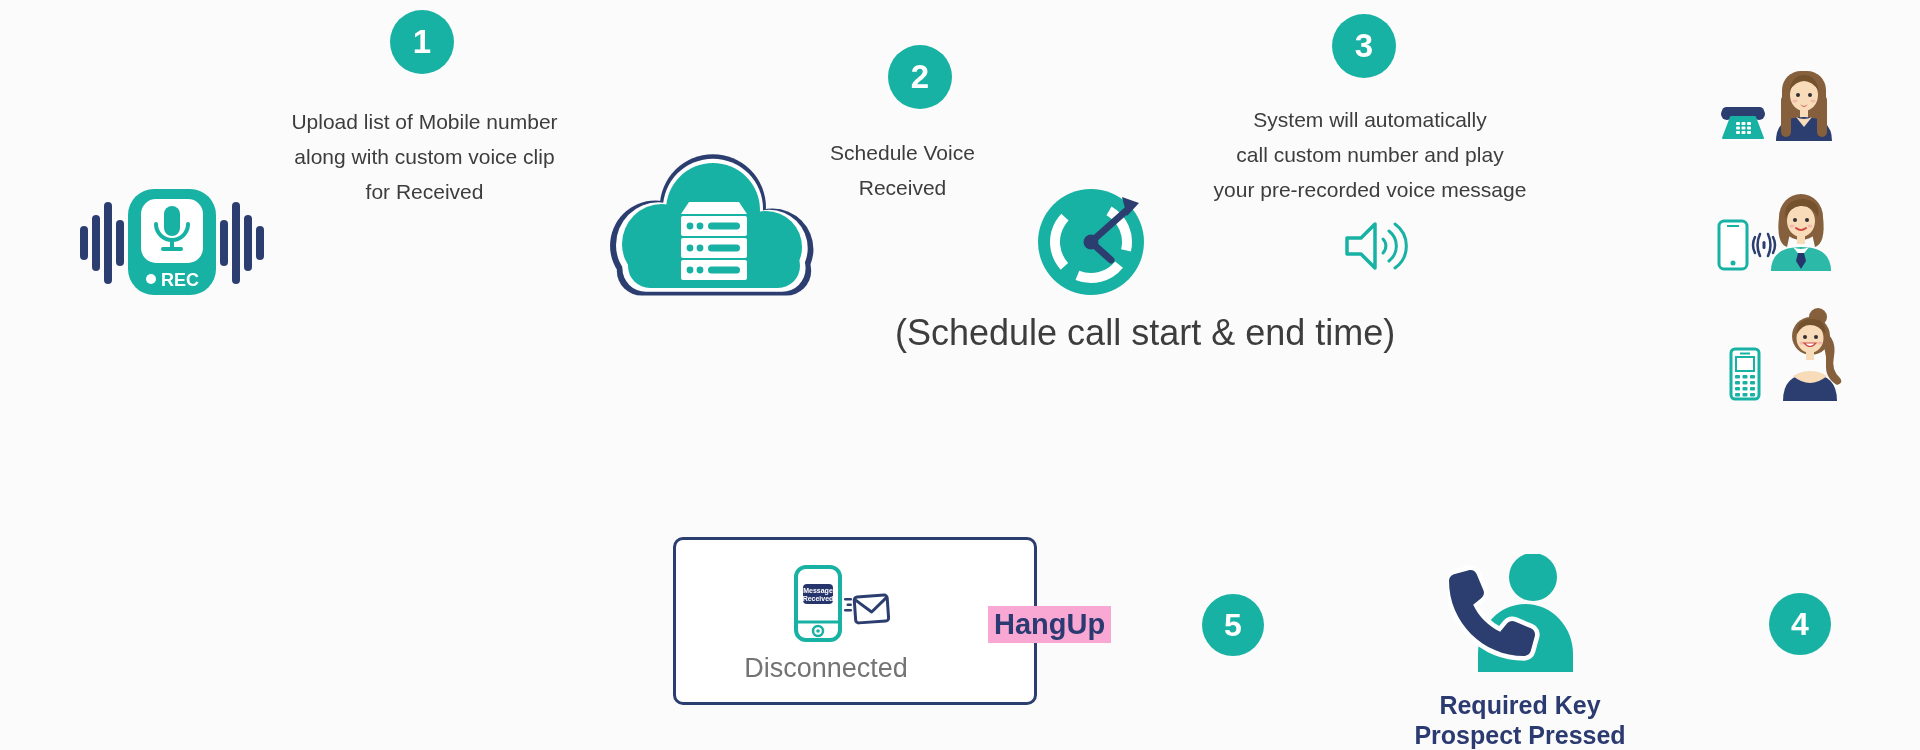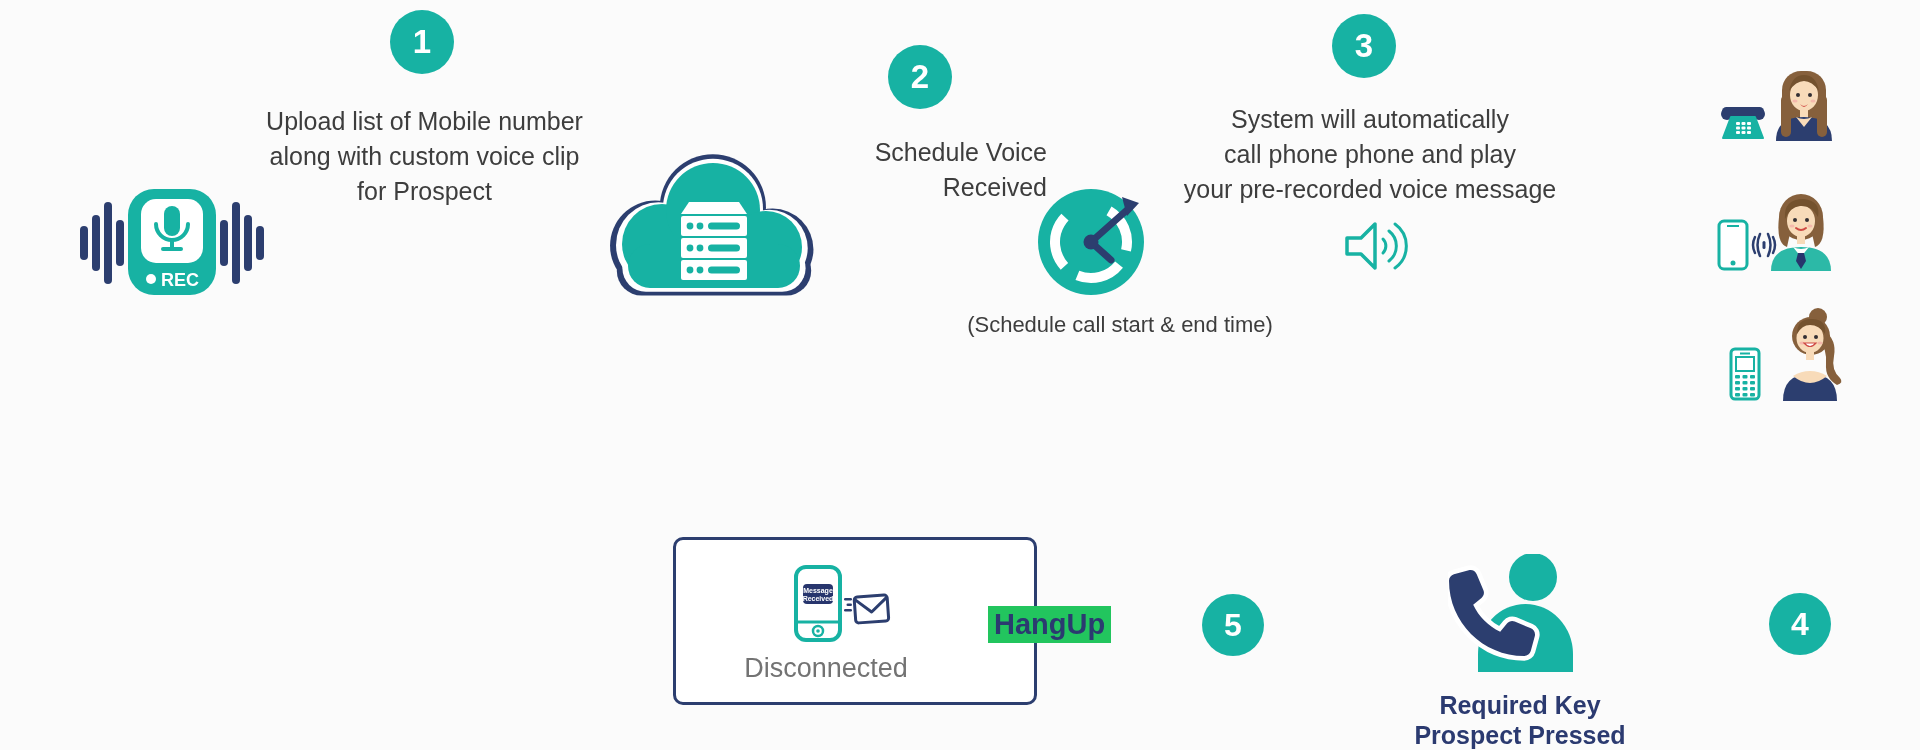--- a/index.html
+++ b/index.html
@@ -3,42 +3,42 @@
 <meta charset="utf-8">
 <style>
   html,body{margin:0;padding:0;background:#fbfbfb;}
   #canvas{position:relative;width:1920px;height:750px;background:#fbfbfb;overflow:hidden;
           font-family:"Liberation Sans",sans-serif;}
   .abs{position:absolute;}
   .badge{width:64px;height:64px;border-radius:50%;background:#17b2a3;color:#fff;
          display:flex;align-items:center;justify-content:center;
          font-size:33px;font-weight:bold;}
   .badge.sm{width:62px;height:62px;font-size:32px;}
-  .step-text{color:#3d3d3d;font-size:25px;line-height:35px;text-align:center;white-space:nowrap;}
-  .note-text{color:#3d3d3d;font-size:22px;text-align:center;white-space:nowrap;}
+  .step-text{color:#3d3d3d;font-size:21px;line-height:35px;text-align:center;white-space:nowrap;}
+  .note-text{color:#3d3d3d;font-size:36px;text-align:center;white-space:nowrap;}
   .navy-bold{color:#2b3a70;font-weight:bold;}
-  .hangup{font-size:29px;background:#22c55e;padding:2px 6px;z-index:3;}
+  .hangup{font-size:29px;background:#f9a8d4;padding:2px 6px;z-index:3;}
   .prospect-label{font-size:25px;line-height:30px;text-align:center;}
   .disc-box{left:673px;top:537px;width:358px;height:162px;background:#fff;
             border:3px solid #2c3e6f;border-radius:10px;z-index:1;}
   .disc-status{color:#737373;font-size:27px;text-align:center;}
   svg{display:block;}
 </style>
 </head>
 <body>
 
 <div id="canvas">
 
   <div class="abs badge" style="left:390px;top:10px;">
     <span>1</span>
   </div>
   <div class="abs step-text" style="left:202px;top:104px;width:445px;">
     <div>Upload list of Mobile number</div>
     <div>along with custom voice clip</div>
-    <div>for Prospect</div>
+    <div>for Received</div>
   </div>
 
   <svg class="abs" style="left:72px;top:181px;" width="196" height="124" viewBox="0 0 196 124">
     <g fill="#2c3e6f">
       <rect x="8" y="45" width="8" height="34" rx="4"></rect>
       <rect x="20" y="34" width="8" height="56" rx="4"></rect>
       <rect x="32" y="21" width="8" height="82" rx="4"></rect>
       <rect x="44" y="39" width="8" height="46" rx="4"></rect>
     </g>
     <rect x="56" y="8" width="88" height="106" rx="26" fill="#17b2a3"></rect>
@@ -55,21 +55,21 @@
       <rect x="148" y="39" width="8" height="46" rx="4"></rect>
       <rect x="160" y="21" width="8" height="82" rx="4"></rect>
       <rect x="172" y="34" width="8" height="56" rx="4"></rect>
       <rect x="184" y="45" width="8" height="34" rx="4"></rect>
     </g>
   </svg>
 
   <div class="abs badge" style="left:888px;top:45px;">
     <span>2</span>
   </div>
-  <div class="abs step-text" style="left:802px;top:135px;width:245px;text-align:right;">
+  <div class="abs step-text" style="left:780px;top:135px;width:245px;">
     <div>Schedule Voice</div>
     <div>Received</div>
   </div>
 
   <svg class="abs" style="left:596px;top:150px;" width="238" height="162" viewBox="0 0 238 162">
     <g fill="#2c3e6f" transform="translate(118,80) scale(1.13) translate(-118,-80)">
       <circle cx="66" cy="94" r="40"></circle>
         <circle cx="117" cy="60" r="47"></circle>
       <circle cx="170" cy="97" r="36"></circle>
         <rect x="32" y="94" width="172" height="44" rx="22"></rect>
@@ -116,21 +116,21 @@
     </g>
   </svg>
 
   <div class="abs note-text" style="left:895px;top:312px;width:450px;">(Schedule call start &amp; end time)</div>
 
   <div class="abs badge" style="left:1332px;top:14px;">
     <span>3</span>
   </div>
   <div class="abs step-text" style="left:1125px;top:102px;width:490px;">
     <div>System will automatically</div>
-    <div>call phone phone and play</div>
+    <div>call custom number and play</div>
     <div>your pre-recorded voice message</div>
   </div>
 
   <svg class="abs" style="left:1341px;top:214px;" width="72" height="64" viewBox="0 0 72 64">
     <path d="M6 24 L20 24 L34 10 L34 54 L20 40 L6 40 Z" fill="none" stroke="#17b2a3" stroke-width="3.5" stroke-linejoin="round"></path>
     <path d="M42 25 A10 10 0 0 1 42 39" fill="none" stroke="#17b2a3" stroke-width="3" stroke-linecap="round"></path>
     <path d="M48 17 A19 19 0 0 1 48 47" fill="none" stroke="#17b2a3" stroke-width="3" stroke-linecap="round"></path>
     <path d="M54 10 A27 27 0 0 1 54 54" fill="none" stroke="#17b2a3" stroke-width="3" stroke-linecap="round"></path>
   </svg>
 

